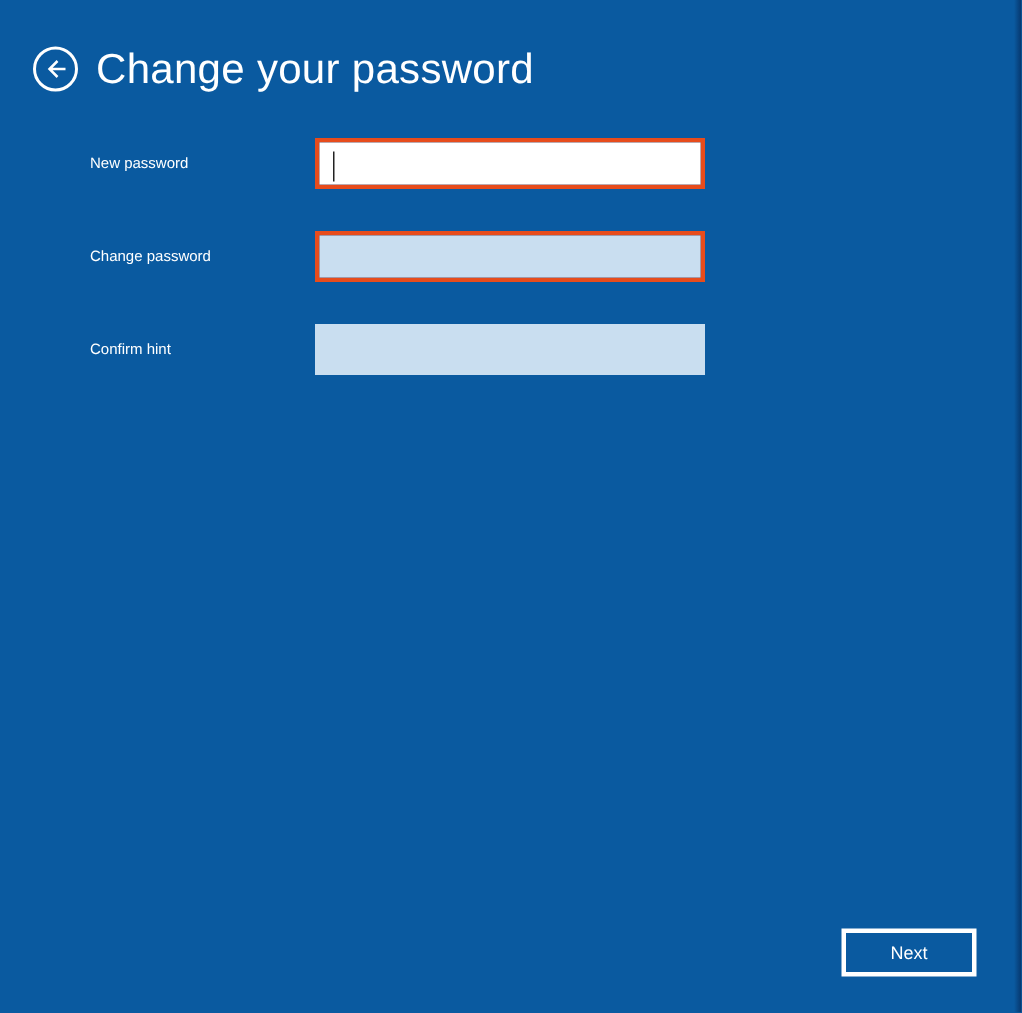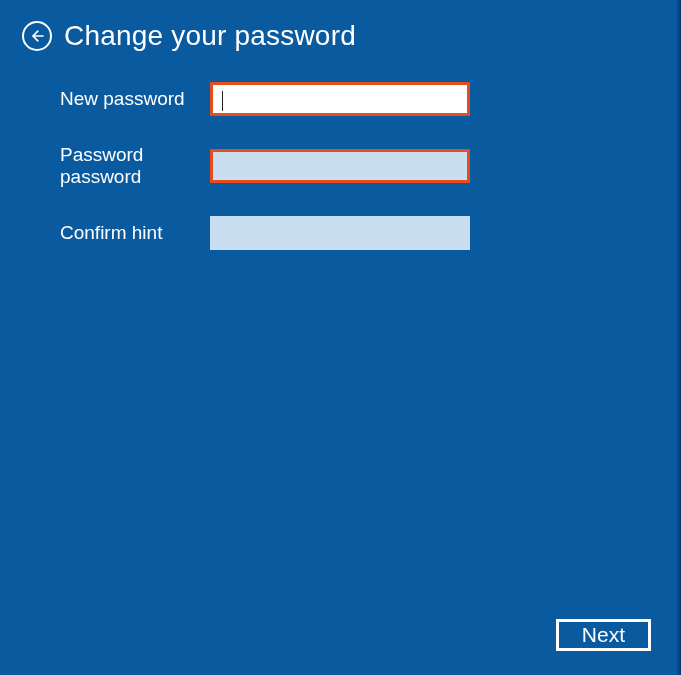--- a/index.html
+++ b/index.html
@@ -12,21 +12,21 @@
       height: 675px;
       background: #0a5aa0;
       font-family: "Segoe UI", "Segoe UI Light", Arial, sans-serif;
       color: #ffffff;
       position: relative;
       overflow: hidden;
     }
     .header {
       display: flex;
       align-items: center;
-      padding: 20px 22px 0 22px;
+      padding: 30px 22px 0 22px;
     }
     .back-btn {
       width: 30px;
       height: 30px;
       border: 2px solid #ffffff;
       border-radius: 50%;
       display: flex;
       align-items: center;
       justify-content: center;
       cursor: pointer;
@@ -45,21 +45,21 @@
     .form-area {
       padding: 30px 0 0 60px;
     }
     .form-row {
       display: flex;
       align-items: center;
       margin-bottom: 28px;
     }
     .label {
       width: 150px;
-      font-size: 19px;
+      font-size: 10px;
       font-weight: 400;
       color: #ffffff;
     }
     .field-wrap {
       width: 260px;
       height: 34px;
       position: relative;
     }
     .field-wrap.highlight {
       border: 3px solid #e74c1c;
@@ -94,21 +94,21 @@
       right: 30px;
       display: flex;
       gap: 24px;
     }
     .btn {
       min-width: 90px;
       height: 32px;
       border: 2px solid #ffffff;
       background: transparent;
       color: #ffffff;
-      font-size: 21px;
+      font-size: 12px;
       font-family: inherit;
       cursor: pointer;
       padding: 0 23px;
       margin-top: 39px;
     }
     .btn.primary {
       border: 3px solid #ffffff;
     }
     .edge-shadow {
       position: absolute;
@@ -136,21 +136,21 @@
 
   <div class="form-row">
     <div class="label">New password</div>
     <div class="field-wrap highlight">
       <input type="password" class="field-input focused" value="" style="">
       <div class="caret"></div>
     </div>
   </div>
 
   <div class="form-row">
-    <div class="label">Password password</div>
+    <div class="label">Change password</div>
     <div class="field-wrap highlight">
       <input type="password" class="field-input dim" value="" style="">
     </div>
   </div>
 
   <div class="form-row">
     <div class="label">Confirm hint</div>
     <div class="field-wrap">
       <input type="text" class="field-input dim" value="" style="">
     </div>

